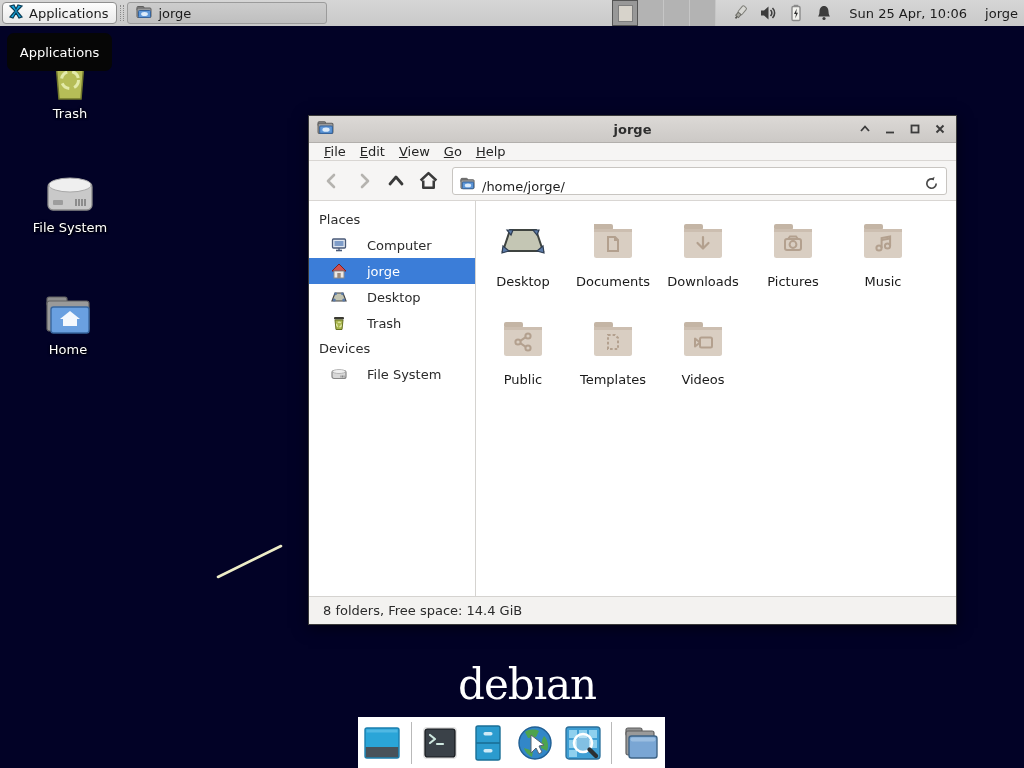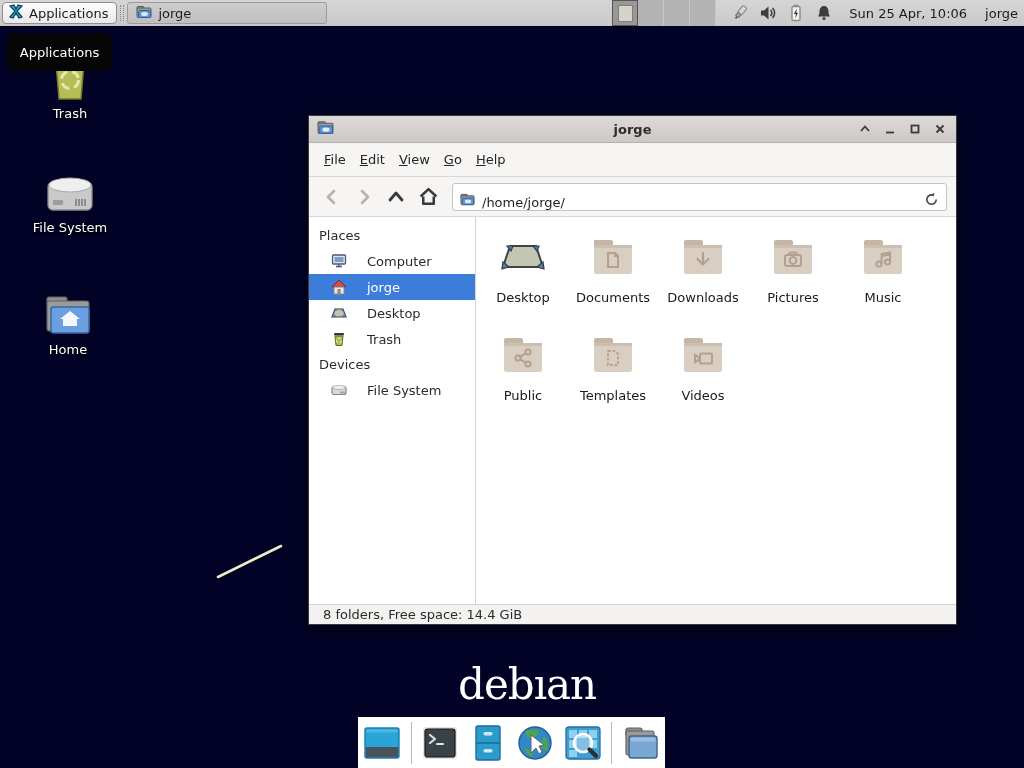--- a/index.html
+++ b/index.html
@@ -43,37 +43,37 @@
   .stray { position:absolute; left:0; top:0; z-index:5; }
 
   
   .window { position:absolute; left:308px; top:115px; width:649px; height:510px; background:#f6f5f4;
             border:1px solid #3a3a3a; box-shadow:0 3px 14px rgba(0,0,0,.55); z-index:20; display:flex; flex-direction:column; }
   .titlebar { height:27px; background:linear-gradient(#dcd9d6,#ccc9c6); border-bottom:1px solid #b2afac;
               display:flex; align-items:center; padding:0 8px; }
   .title { position:absolute; left:0; right:0; text-align:center; font-weight:bold; color:#2d2d2d; pointer-events:none; }
   .win-controls { margin-left:auto; display:flex; gap:9px; z-index:2; }
   .wbtn { width:16px; height:16px; display:flex; align-items:center; justify-content:center; }
-  .menubar { height:34px; background:#f6f5f4; border-bottom:1px solid #d9d6d3; display:flex; align-items:center; padding-left:8px; }
+  .menubar { height:18px; background:#f6f5f4; border-bottom:1px solid #d9d6d3; display:flex; align-items:center; padding-left:8px; }
   .menu-item { padding:3px 7px; color:#242424; }
   .toolbar { height:40px; background:#f6f5f4; border-bottom:1px solid #d9d6d3; display:flex; align-items:center; padding:0 9px; gap:4px; }
   .nav-btn { width:28px; height:28px; display:flex; align-items:center; justify-content:center; border-radius:3px; }
   .pathbar { flex:1; height:28px; margin-left:6px; background:#fff; border:1px solid #c8c5c1; border-radius:3px;
              display:flex; align-items:flex-end; padding:0 7px; gap:7px; color:#1e1e1e; }
   .pathbar .ptext { flex:1; }
   .content { flex:1; display:flex; overflow:hidden; background:#fff; }
   .sidebar { width:167px; background:#fff; border-right:1px solid #d5d3d0; padding-top:6px; color:#2b2b2b; }
   .side-header { font-weight:normal; padding:5px 10px 5px 10px; }
   .side-row { height:26px; display:flex; align-items:center; gap:20px; padding-left:22px; }
   .side-row.selected { background:#3b7dd8; color:#fff; }
   .files { flex:1; padding:12px 0 0 2px; display:flex; flex-wrap:wrap; align-content:flex-start; }
   .file { width:90px; height:98px; text-align:center; padding-top:4px; color:#1a1a1a; }
   .file svg { display:block; margin:0 auto; }
   .file .flabel { margin-top:9px; }
-  .statusbar { height:20px; background:#f3f2f0; border-top:1px solid #d5d3d0; display:flex; align-items:center;
+  .statusbar { height:28px; background:#f3f2f0; border-top:1px solid #d5d3d0; display:flex; align-items:center;
                padding-left:14px; color:#2b2b2b; }
 
   
   .dock { position:absolute; left:358px; top:717px; width:307px; height:51px; background:#fff;
           display:flex; align-items:center; padding:0 5px; gap:9px; z-index:15; }
   .dock .ditem { width:40px; height:40px; display:flex; align-items:center; justify-content:center; }
   .dock .dsep { width:1px; height:42px; background:#b9b9b9; }
 </style>
 </head>
 <body>

